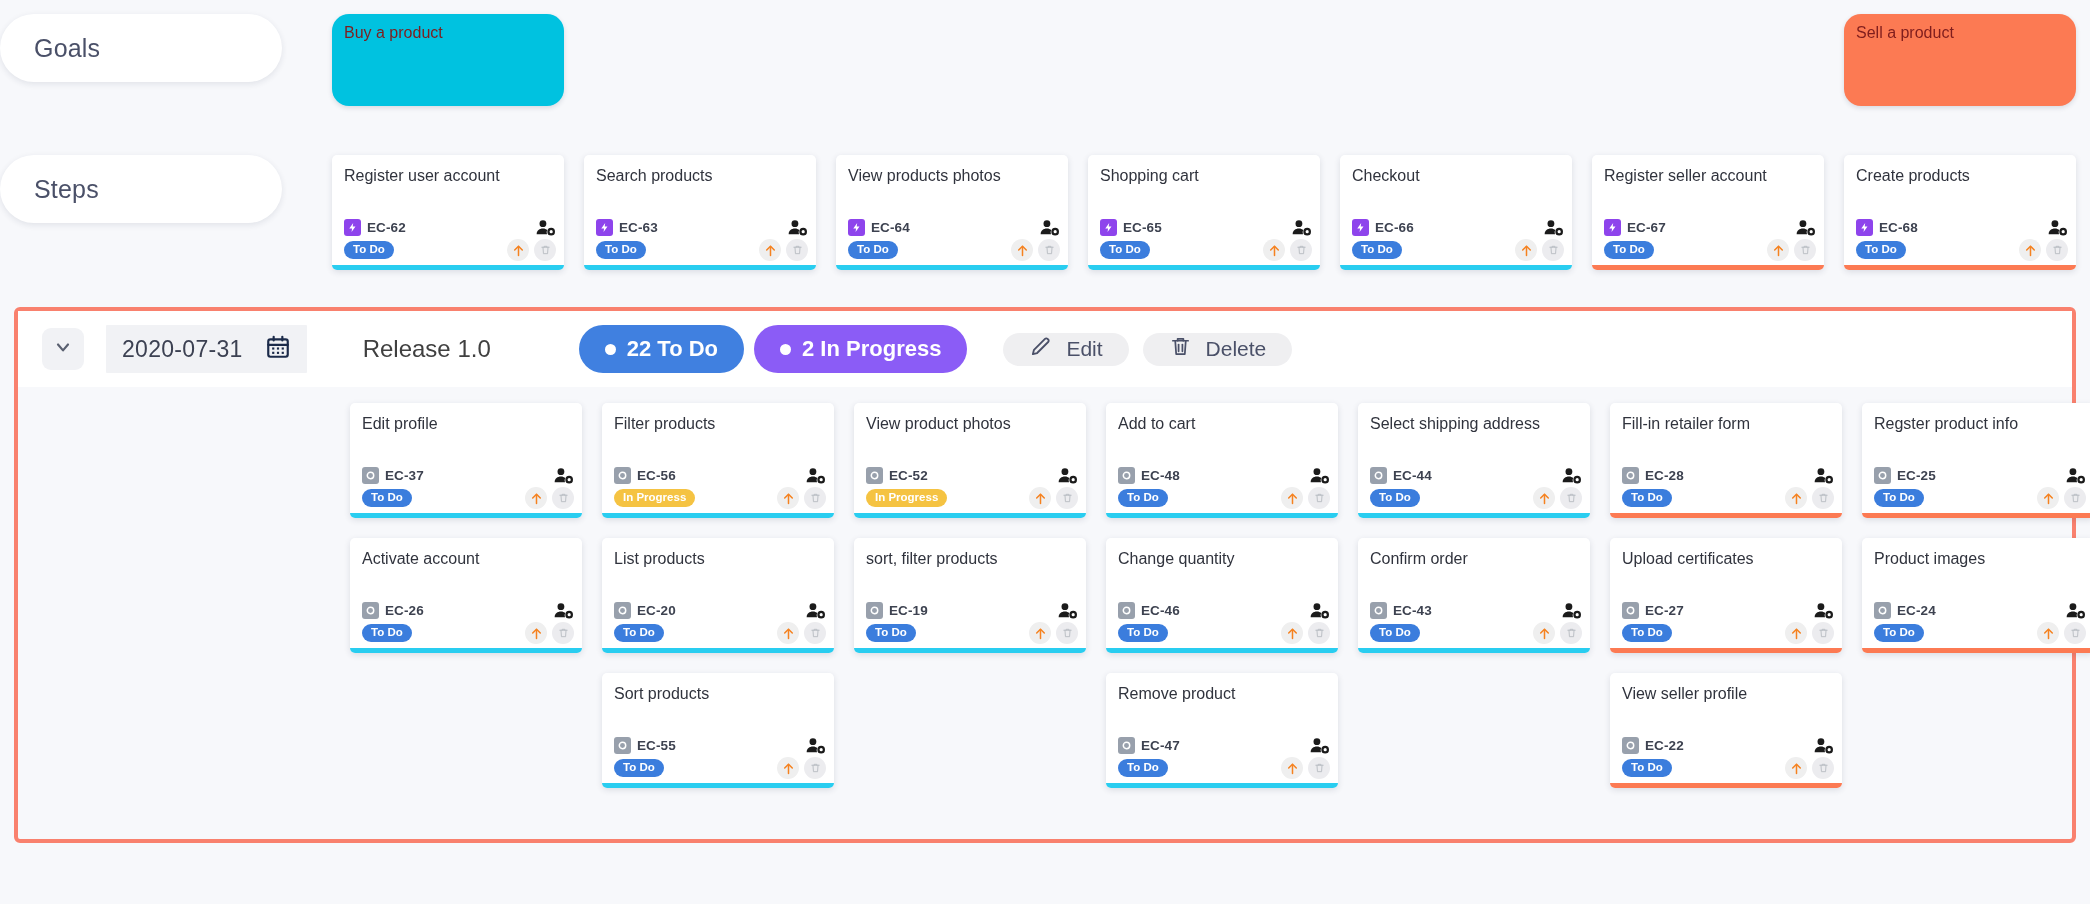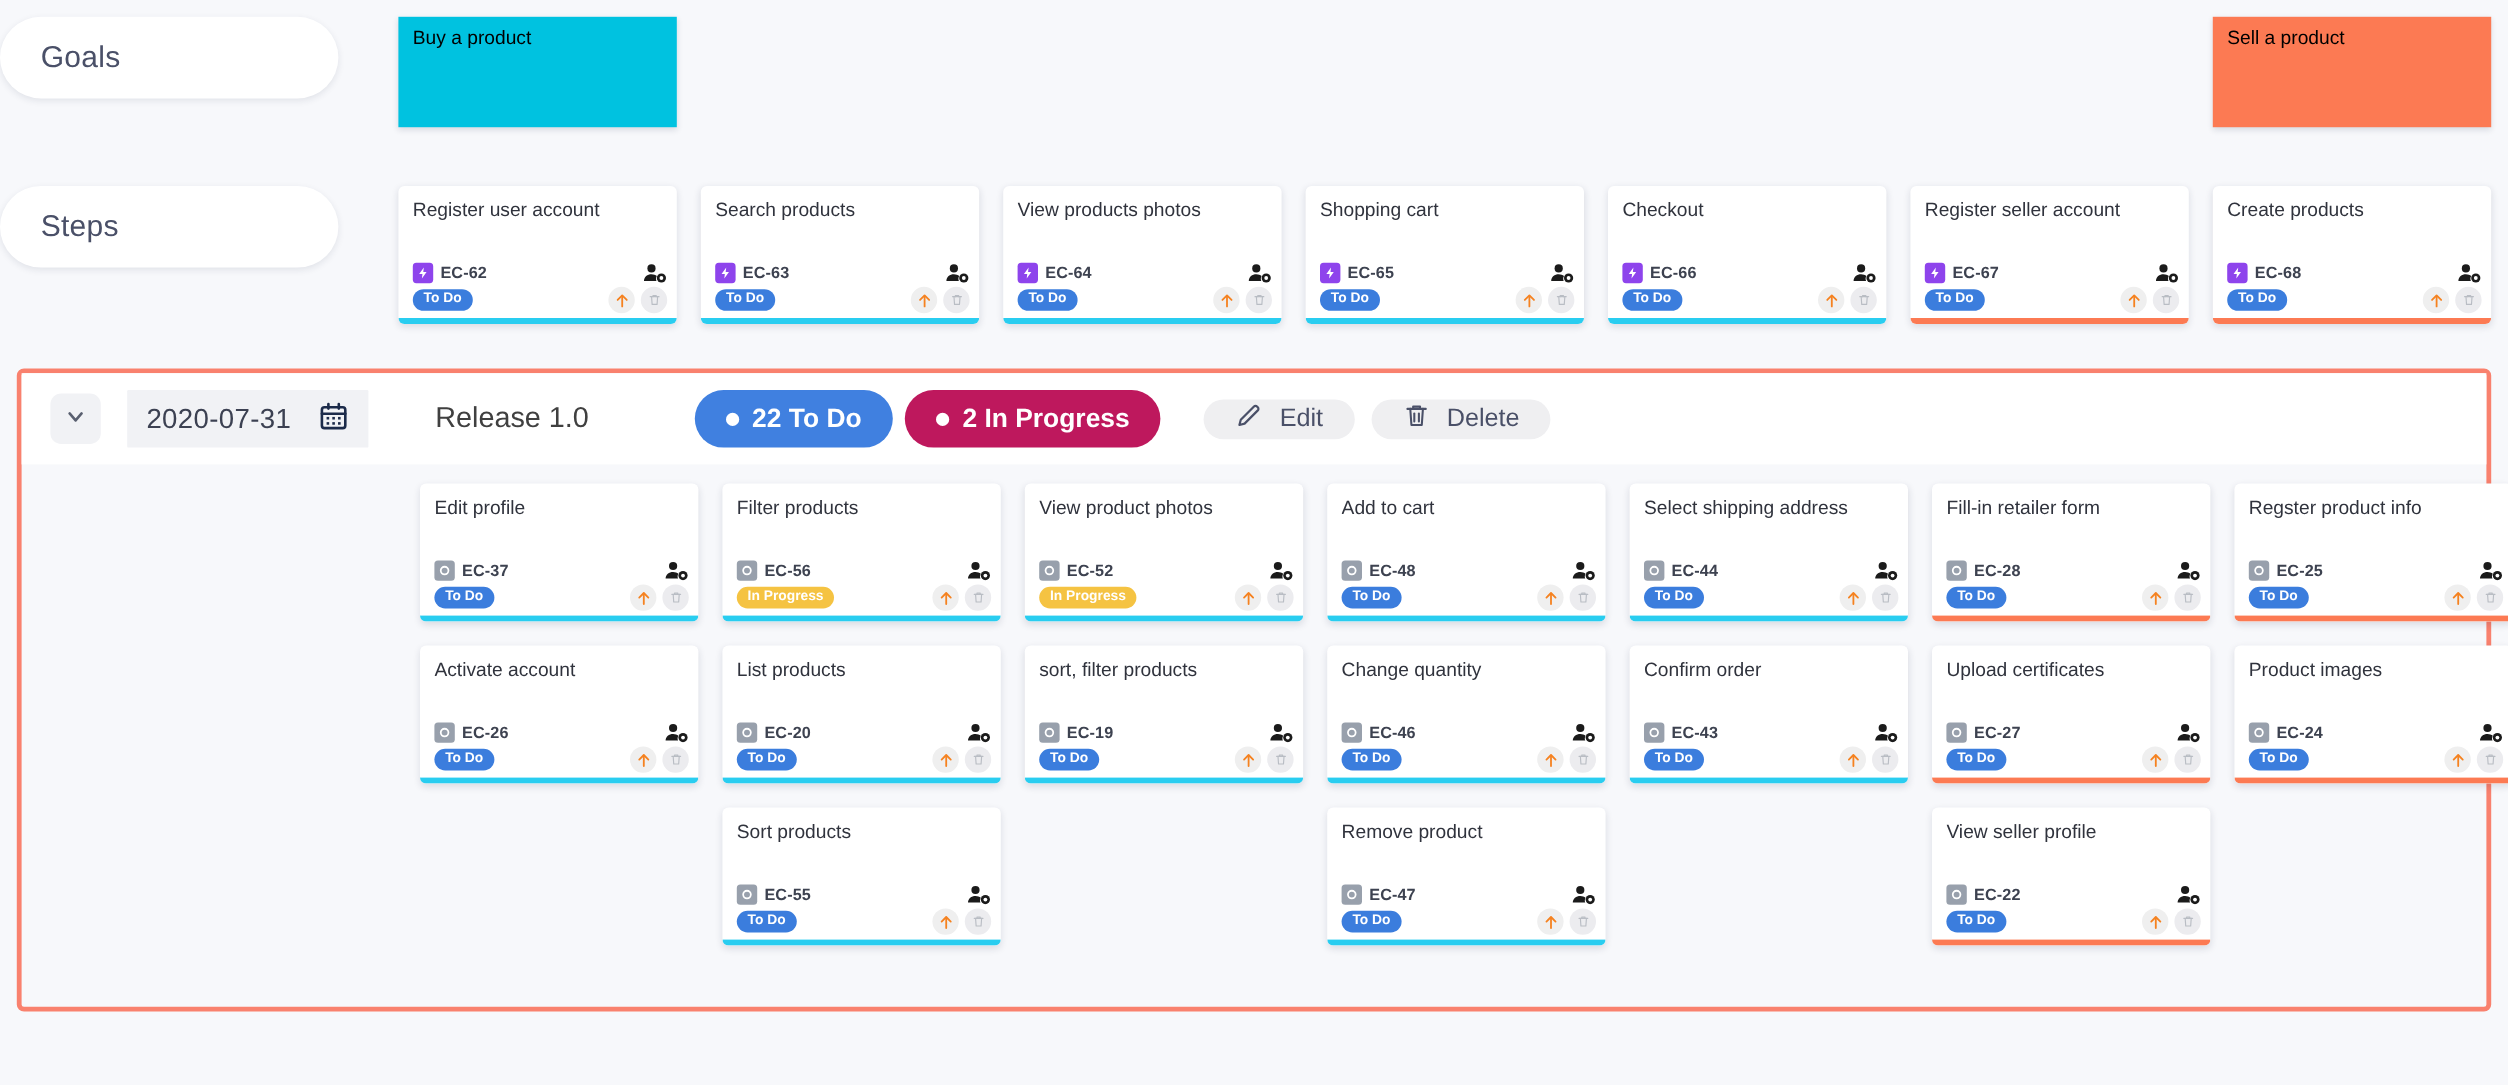--- a/index.html
+++ b/index.html
@@ -53,23 +53,23 @@
   }
   .slot {
     width: 252px;
     flex: 0 0 252px;
     padding-right: 20px;
   }
 
   
   .goal-card {
     height: 92px;
-    border-radius: 0;
+    border-radius: 17px;
     padding: 10px 12px;
-    color: #000000;
+    color: #7f1d1d;
     font-size: 16px;
     box-shadow: 0 2px 5px rgba(30,40,70,0.14);
   }
 
   
   .card {
     background: #ffffff;
     border-radius: 5px;
     box-shadow: 0 2px 6px rgba(30,40,70,0.13);
     height: 115px;
@@ -193,21 +193,21 @@
     border-radius: 24px;
     display: flex;
     align-items: center;
     gap: 11px;
     padding: 0 26px;
     color: #ffffff;
     font-size: 22px;
     font-weight: bold;
   }
   .count-badge.todo { background: #4080e0; }
-  .count-badge.inprog { background: #be185d; }
+  .count-badge.inprog { background: #8b5cf6; }
   .dot { width: 11px; height: 11px; border-radius: 50%; background: #ffffff; flex: 0 0 11px; }
 
   .hdr-actions { margin-left: 36px; display: flex; align-items: center; gap: 14px; }
   .hdr-btn {
     height: 33px;
     border-radius: 24px;
     background: #efeff1;
     display: flex;
     align-items: center;
     gap: 14px;

